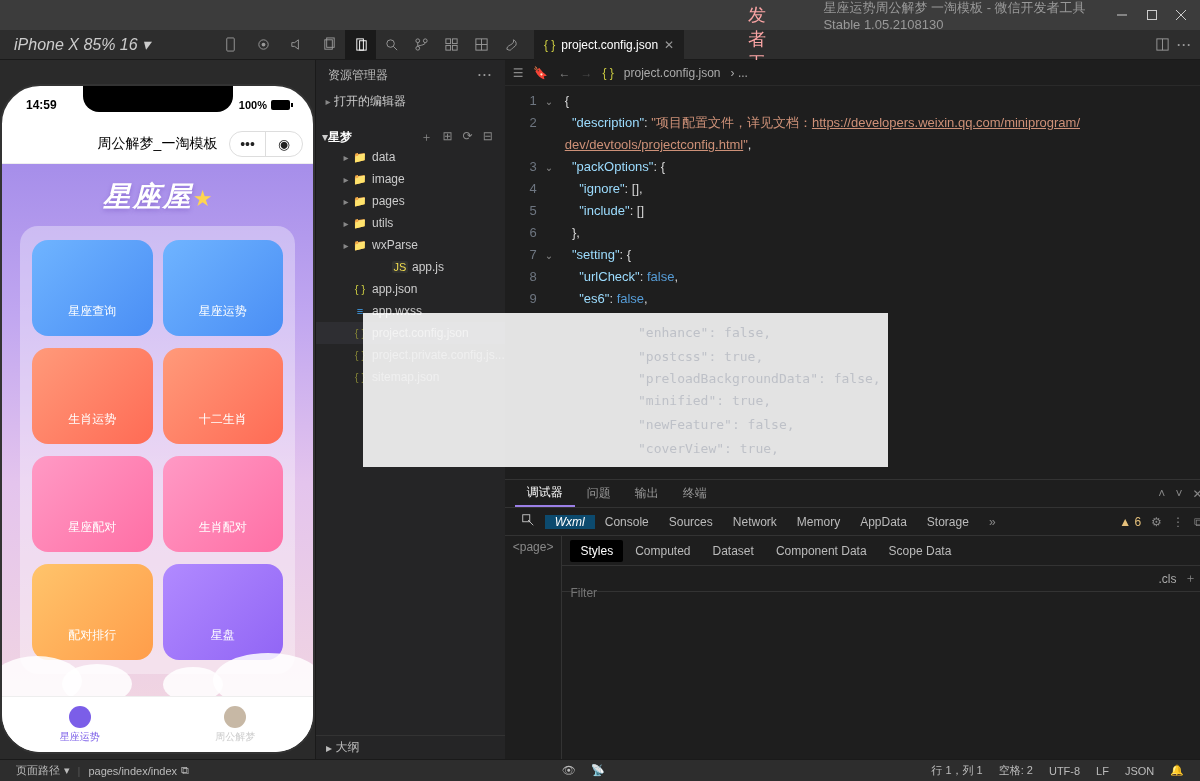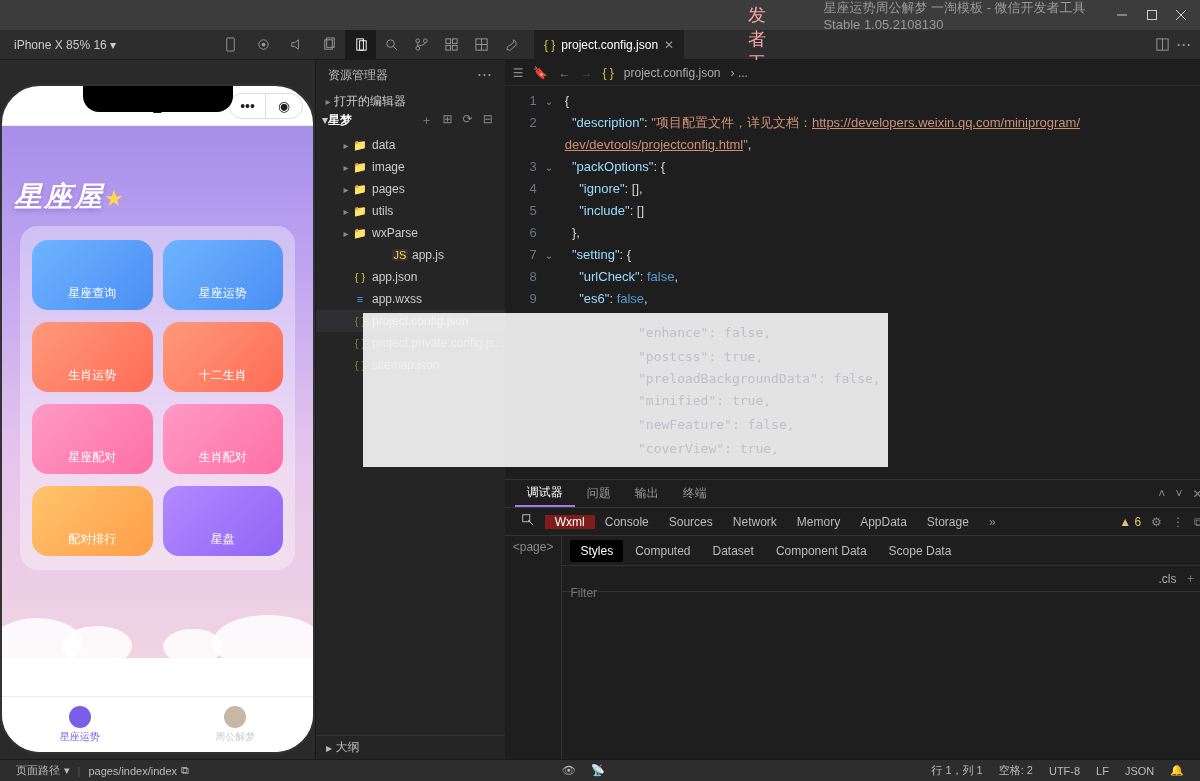--- a/index.html
+++ b/index.html
@@ -9,21 +9,21 @@
 .titlebar { height: 30px; background: #3c3c3c; display: flex; align-items: center; padding: 0 4px; }
 .titlebar .menu-item { padding: 0 8px; color: #fca5a5; font-size: 18px; cursor: pointer; margin-left: 36px; }
 .titlebar .app-title { margin-left: 40px; color: #999; font-size: 13px; }
 .titlebar .spacer { flex: 1; }
 .titlebar .win-btn { width: 40px; height: 30px; display: flex; align-items: center; justify-content: center; color: #ccc; cursor: pointer; }
 .win-btn svg { width: 12px; height: 12px; }
 
 
 .toolbar { height: 30px; background: #2d2d2d; display: flex; align-items: center; border-bottom: 1px solid #1a1a1a; }
 .toolbar-left { width: 345px; display: flex; align-items: center; padding: 0 8px; }
-.device-select { color: #ccc; font-size: 12px; cursor: pointer; padding: 2px 6px; }
+.device-select { color: #ccc; font-size: 16px; cursor: pointer; padding: 2px 6px; font-style: italic; }
 .toolbar-left .tb-icon { margin-left: 18px; color: #999; cursor: pointer; display:flex; align-items:center;}
 .toolbar-icons { display: flex; align-items: center; }
 .toolbar-icons .tb-icon { width: 30px; height: 30px; display: flex; align-items: center; justify-content: center; color: #999; cursor: pointer; }
 .toolbar-right { margin-left: auto; display: flex; align-items: center; padding-right: 8px; }
 .toolbar-right .tb-icon { width: 30px; display:flex; align-items:center; justify-content:center; color:#999; cursor:pointer; }
 .tab-strip { display: flex; align-items: center; height: 30px; margin-left: 8px; }
 .editor-tab { display: flex; align-items: center; background: #1e1e1e; padding: 0 10px; height: 30px; color: #fff; gap: 6px; }
 .editor-tab .tab-close { color: #999; cursor: pointer; }
 .tb-icon svg { width: 15px; height: 15px; }
 
@@ -35,24 +35,24 @@
 .phone { width: 315px; height: 670px; background: #fff; border-radius: 40px; position: relative; overflow: hidden; border: 2px solid #333;}
 .phone .notch { position: absolute; top: 0; left: 50%; transform: translateX(-50%); width: 150px; height: 26px; background: #000; border-radius: 0 0 16px 16px; z-index: 10; }
 .phone .statusbar { height: 38px; display: flex; align-items: center; justify-content: space-between; padding: 0 20px 0 24px; font-size: 12px; font-weight: 600; color: #000; }
 .phone .statusbar .bat { display:flex; align-items:center; gap:4px; font-size:11px;}
 .phone .navbar { height: 40px; display: flex; align-items: center; justify-content: center; position: relative; border-bottom: 1px solid #eee;}
 .phone .navbar .nav-title { font-size: 14px; color: #000; }
 .phone .navbar .capsule { position: absolute; right: 10px; display: flex; border: 1px solid #ddd; border-radius: 14px; height: 26px; overflow: hidden; }
 .capsule .cap-btn { width: 36px; display: flex; align-items: center; justify-content: center; font-size: 14px; color: #222; }
 .capsule .cap-btn:first-child { border-right: 1px solid #ddd; }
 .app-body { height: calc(100% - 78px - 56px); background: linear-gradient(180deg, #a68eea 0%, #c0a6f0 28%, #e4c4ed 60%, #f0d4e2 100%); padding: 10px 0 0; overflow:hidden; position:relative;}
-.app-logo { text-align: left; padding: 4px 12px 10px; margin-top: 38px; }
+.app-logo { text-align: center; padding: 4px 12px 10px; }
 .app-logo .logo-text { font-size: 28px; color: #fff; font-weight: 700; font-style: italic; text-shadow: 0 2px 4px rgba(100,60,180,.4); letter-spacing:2px;}
 .card-panel { background: rgba(255,255,255,.35); margin: 0 18px; border-radius: 18px; padding: 14px 12px; display: grid; grid-template-columns: 1fr 1fr; gap: 12px 10px; }
-.feature { border-radius: 16px; padding: 10px 12px 8px; display: flex; flex-direction: column; align-items: center; color: #fff; font-size: 12px; height: 70px; justify-content:center;}
+.feature { border-radius: 16px; padding: 10px 12px 8px; display: flex; flex-direction: column; align-items: center; color: #fff; font-size: 12px; height: 96px; justify-content:center;}
 .feature .f-icon { width: 40px; height: 40px; border-radius: 12px; display:flex; align-items:center; justify-content:center; margin-bottom:4px;}
 .f-blue { background: linear-gradient(135deg,#6fb4ff,#4a8ef5); }
 .f-orange { background: linear-gradient(135deg,#ff9a7a,#ff6b55); }
 .f-pink { background: linear-gradient(135deg,#ff9ac5,#ff6fa5); }
 .f-yellow { background: linear-gradient(135deg,#ffc46b,#ff9d4a); }
 .f-purple { background: linear-gradient(135deg,#b18aff,#9165f5); }
 .clouds { position:absolute; bottom:0; left:0; right:0; height:60px; }
 .cloud { position:absolute; background:#fff; border-radius:50%; opacity:.85;}
 .app-tabbar { position: absolute; bottom: 0; left: 0; right: 0; height: 56px; background: #fff; display: flex; border-top: 1px solid #eee; }
 .tab-item { flex: 1; display: flex; flex-direction: column; align-items: center; justify-content: center; font-size: 10px; gap: 2px; }
@@ -68,21 +68,21 @@
 .tree-row .arrow { width: 12px; color: #888; font-size: 10px; display:inline-flex; justify-content:center;}
 .tree-row .file-icon { width: 16px; margin-right: 4px; display:inline-flex; justify-content:center; font-size:11px;}
 .folder-icon { color: #dcb67a; }
 .folder-green { color: #7cb342; }
 .folder-orange { color: #e8a33d; }
 .folder-teal { color: #4db6ac; }
 .json-icon { color: #cbcb41; }
 .js-icon { color: #f0db4f; background:#323330; border-radius:2px; font-size:9px; padding:0 1px;margin-left:40px;}
 .css-icon { color: #42a5f5; }
 .tree-actions { display:flex; gap:10px; color:#888; padding-right:6px;}
-.project-row { display:flex; align-items:flex-start; height:22px; padding:0 6px; justify-content:space-between;}
+.project-row { display:flex; align-items:flex-end; height:22px; padding:0 6px; justify-content:space-between;margin-top:12px;}
 .outline { border-top: 1px solid #333; height: 24px; display: flex; align-items: center; padding: 0 10px; color: #bbb; }
 
 
 .editor-area { flex: 1; display: flex; flex-direction: column; background: #1e1e1e; }
 .breadcrumb-bar { height: 26px; display: flex; align-items: center; padding: 0 8px; color: #888; gap: 10px; border-bottom: 1px solid #2a2a2a; }
 .breadcrumb-bar .bc-icon { color: #888; cursor:pointer; display:flex;}
 .breadcrumb-text { color: #aaa; }
 .code-editor { flex: 1; display: flex; font-family: Consolas, monospace; font-size: 13px; position: relative; }
 .gutter { width: 40px; text-align: right; color: #6e7681; padding: 4px 8px 0 0; user-select: none; line-height: 22px; }
 .gutter .ln { height: 22px; }
@@ -98,21 +98,21 @@
 .overlay-box .ghost-line { position:absolute; color: rgba(120,130,150,.35); font-family: Consolas, monospace; font-size:13px;}
 
 
 .devtools { height: 280px; background: #1e1e1e; border-top: 1px solid #333; display: flex; flex-direction: column; }
 .dt-tabbar1 { height: 28px; display: flex; align-items: center; padding: 0 10px; border-bottom: 1px solid #333; }
 .dt-tabbar1 .dt-tab { padding: 0 12px; color: #999; cursor: pointer; height:100%; display:flex; align-items:center;}
 .dt-tabbar1 .dt-tab.active { color: #fff; border-bottom: 2px solid #9b7fe6; }
 .dt-tabbar1 .dt-right { margin-left:auto; display:flex; gap:10px; color:#888;}
 .dt-tabbar2 { height: 28px; display: flex; align-items: center; padding: 0 10px; border-bottom: 1px solid #333; gap:4px;}
 .dt-tabbar2 .dt-tab { padding: 0 10px; color: #bbb; cursor: pointer; height:100%; display:flex; align-items:center;}
-.dt-tabbar2 .dt-tab.active { color: #fff; background: #7f1d1d; }
+.dt-tabbar2 .dt-tab.active { color: #fff; background: #0c4a6e; font-style: italic; }
 .dt-tabbar2 .dt-right { margin-left:auto; display:flex; align-items:center; gap:10px; color:#888;}
 .dt-tabbar2 .warn { color: #e5c07b; }
 .dt-body { flex: 1; display: flex; }
 .dt-left { flex: 1; border-right: 1px solid #333; padding: 4px 8px; color: #888; }
 .dt-right-panel { width: 650px; display: flex; flex-direction: column; }
 .styles-tabs { height: 30px; display: flex; align-items: center; padding: 0 8px; border-bottom: 1px solid #333; gap: 2px; }
 .styles-tabs .st-tab { padding: 4px 10px; color: #bbb; cursor: pointer; }
 .styles-tabs .st-tab.active { background: #000; color: #fff; border-radius: 2px; }
 .filter-row { height: 26px; display: flex; align-items: center; padding: 0 8px; border-bottom: 1px solid #333; color: #888; }
 .filter-row input { background: transparent; border: none; color: #ccc; flex: 1; outline: none; font-size:12px;margin-top:29px;}
@@ -248,20 +248,30 @@
       </span>
     <span class="dots">···</span>
   </div>
 </div>
 
 <div class="main">
 
   <div class="simulator">
     <div class="phone">
       <div class="notch"></div>
+      <div class="statusbar">
+        <span>14:59</span>
+        <span class="bat">
+            <span>100%</span>
+            <svg width="22" height="10" viewBox="0 0 22 10">
+              <rect x="0" y="0" width="19" height="10" rx="2" fill="#000"></rect>
+              <rect x="20" y="3" width="2" height="4" fill="#000"></rect>
+            </svg>
+          </span>
+      </div>
       <div class="navbar">
         <span class="nav-title">周公解梦_一淘模板</span>
         <div class="capsule">
           <div class="cap-btn">•••</div>
           <div class="cap-btn">◉</div>
         </div>
       </div>
       <div class="app-body">
         <div class="app-logo"><span class="logo-text">星座屋</span><span style="color:#ffd54f;font-size:22px;">★</span></div>
         <div class="card-panel" id="features">

